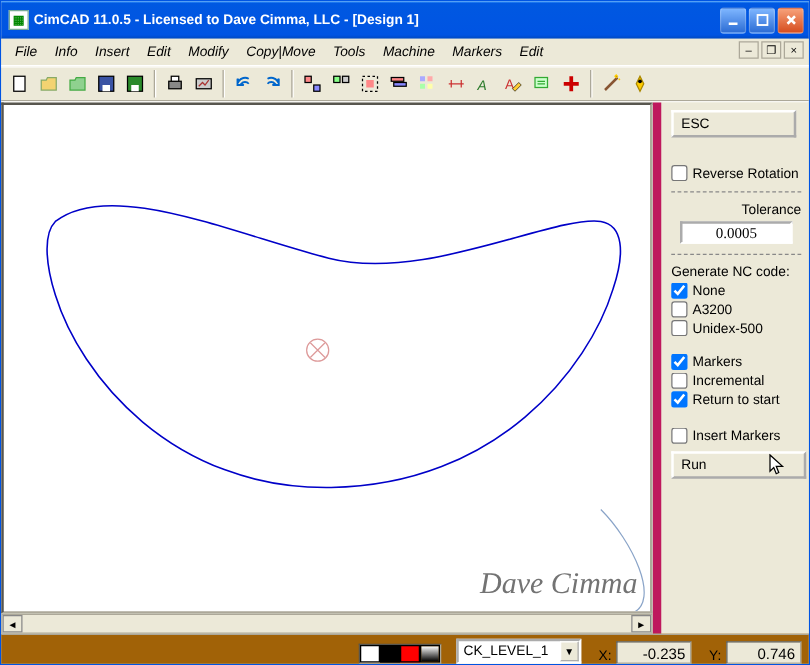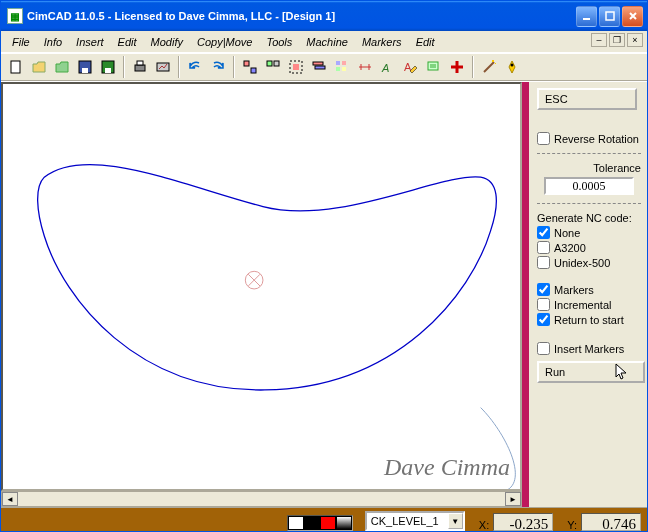--- a/index.html
+++ b/index.html
@@ -33,21 +33,21 @@
 .side-panel .tol-label { text-align: right; margin-bottom: 3px; }
 .side-panel input[type=text] { width: 90px; height: 18px; border: 2px inset #fff; background: #fff; font-family: Liberation Serif, serif; font-size: 12px; text-align: center; margin: 0 auto 4px auto; display: block; }
 .side-panel .section-label { margin: 6px 0 2px 0; }
 .side-panel .runbtn { width: 108px; height: 22px; border: 2px outset #fff; background: #ece9d8; display:flex; align-items:center; padding-left:6px; cursor:pointer; margin-top: 6px; }
 .statusbar { height: 24px; background: #a16207; border-top: 1px solid #aca899; display: flex; align-items: flex-end; padding: 0 6px; gap: 4px; }
 .statusbar .swatches { display: flex; gap: 0; border: 1px inset #aca899; }
 .statusbar .swatch { width: 16px; height: 14px; border: 1px solid #000; cursor:pointer; }
 .statusbar .dropdown { flex: 0 0 100px; height: 20px; border: 2px inset #fff; background: #fff; display: flex; align-items: center; padding: 0 2px 0 4px; font-family: "Courier New", monospace; font-size: 11px; cursor: pointer; position: relative; margin-left: 8px; }
 .statusbar .dropdown .ddarrow { width: 15px; height: 16px; background: #ece9d8; border: 1px outset #fff; position: absolute; right: 0; top: 0; display:flex; align-items:center; justify-content:center; font-size:8px; }
 .statusbar .coord-label { margin-left: 10px; }
-.statusbar .coord-val { width: 60px; height: 18px; border: 1px inset #aca899; background: #ece9d8; font-family: Liberation Serif, serif; font-size: 15px; text-align: right; padding: 2px 4px 0 0; }
+.statusbar .coord-val { width: 60px; height: 18px; border: 1px inset #aca899; background: #ece9d8; font-family: Liberation Sans, sans-serif; font-size: 12px; text-align: right; padding: 2px 4px 0 0; }
 .watermark { position: absolute; right: 10px; bottom: 8px; font-family: "Brush Script MT","Segoe Script",cursive; font-size: 24px; color: #737373; font-style: italic; pointer-events: none; }
 .cursor-arrow { position: absolute; right: 24px; bottom: 30px; pointer-events:none; }
 input[type=checkbox] { width: 13px; height: 13px; cursor: pointer; }
 </style>
 </head>
 <body>
 
 <div class="window">
 
   <div class="titlebar">

